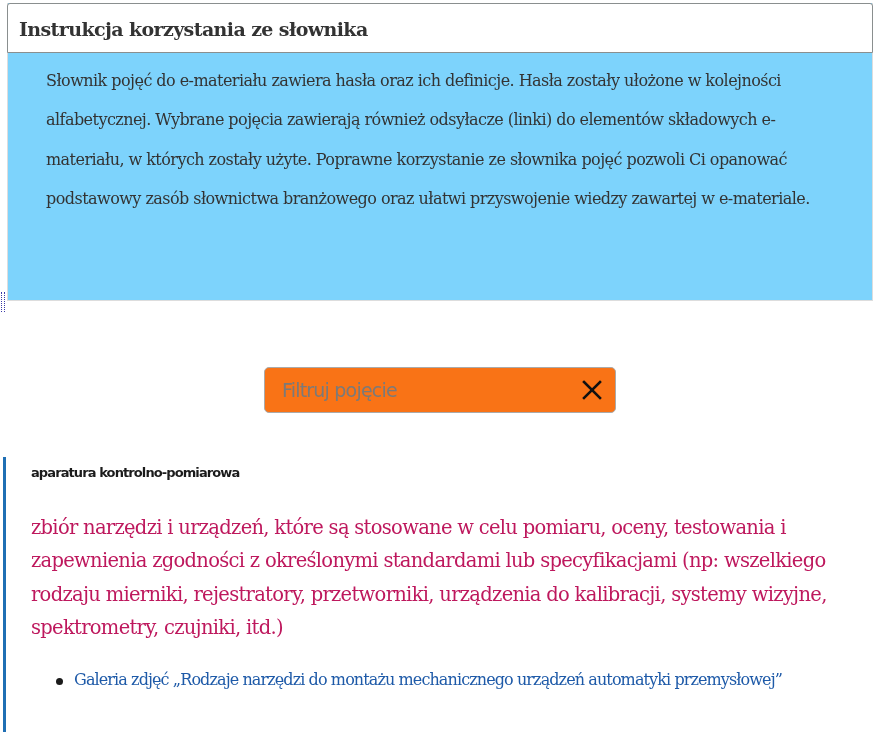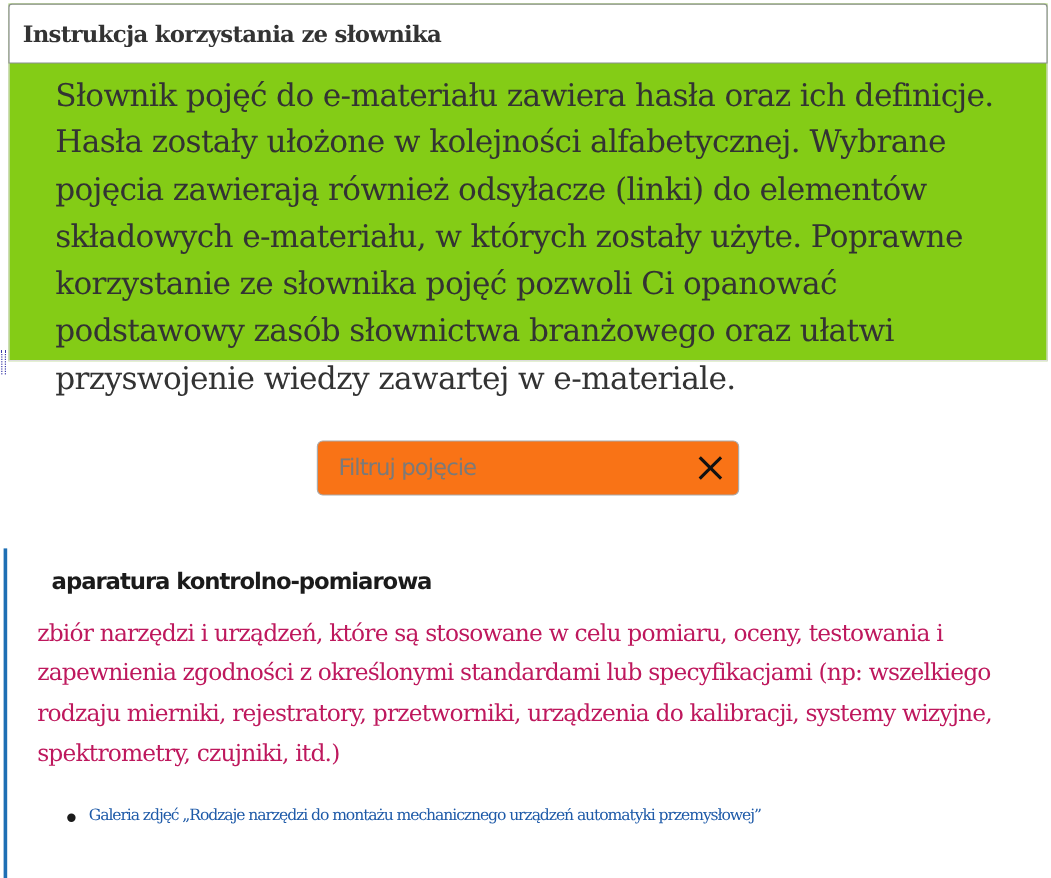--- a/index.html
+++ b/index.html
@@ -16,21 +16,21 @@
     }
     .instructions {
       position: absolute;
       left: 7px;
       top: 3px;
       width: 866px;
       height: 298px;
       box-sizing: border-box;
       border: 1px solid #dddddd;
       border-top: none;
-      background: #84cc16;
+      background: #7dd3fc;
     }
     .instructions-header {
       position: absolute;
       left: -1px;
       top: 0;
       width: 866px;
       height: 50px;
       box-sizing: border-box;
       border: 1px solid #8a8f8f;
       border-radius: 3px 3px 0 0;
@@ -49,21 +49,21 @@
       letter-spacing: -0.6px;
       white-space: nowrap;
     }
     .instructions-body {
       position: absolute;
       left: 38px;
       top: 58px;
       width: 800px;
       margin: 0;
       font-family: "DejaVu Serif", serif;
-      font-size: 26px;
+      font-size: 16px;
       line-height: 39.3px;
       color: #333333;
       letter-spacing: -0.55px;
     }
     .dotted-marker {
       position: absolute;
       left: 1px;
       top: 292px;
       width: 4px;
       height: 20px;
@@ -119,24 +119,24 @@
       top: 457px;
       width: 860px;
       height: 275px;
       border-left: 3px solid #1f6fb4;
       box-sizing: border-box;
     }
     .entry-term {
       position: absolute;
       left: 25px;
       top: 3px;
-      margin: 12px;
+      margin: 0;
       font-family: "DejaVu Sans", sans-serif;
       font-weight: bold;
-      font-size: 19px;
+      font-size: 13px;
       line-height: 26px;
       color: #1b1b1b;
       letter-spacing: -0.9px;
       white-space: nowrap;
     }
     .entry-definition {
       position: absolute;
       left: 25px;
       top: 54px;
       width: 830px;
@@ -153,21 +153,21 @@
       top: 206px;
       width: 800px;
       margin: 0;
       padding: 0;
       list-style: none;
     }
     .entry-links li {
       position: relative;
       padding-left: 43px;
       font-family: "DejaVu Serif", serif;
-      font-size: 13px;
+      font-size: 16px;
       line-height: 34px;
       letter-spacing: -0.9px;
     }
     .bullet {
       position: absolute;
       left: 25px;
       top: 15px;
       width: 7px;
       height: 7px;
       border-radius: 50%;

